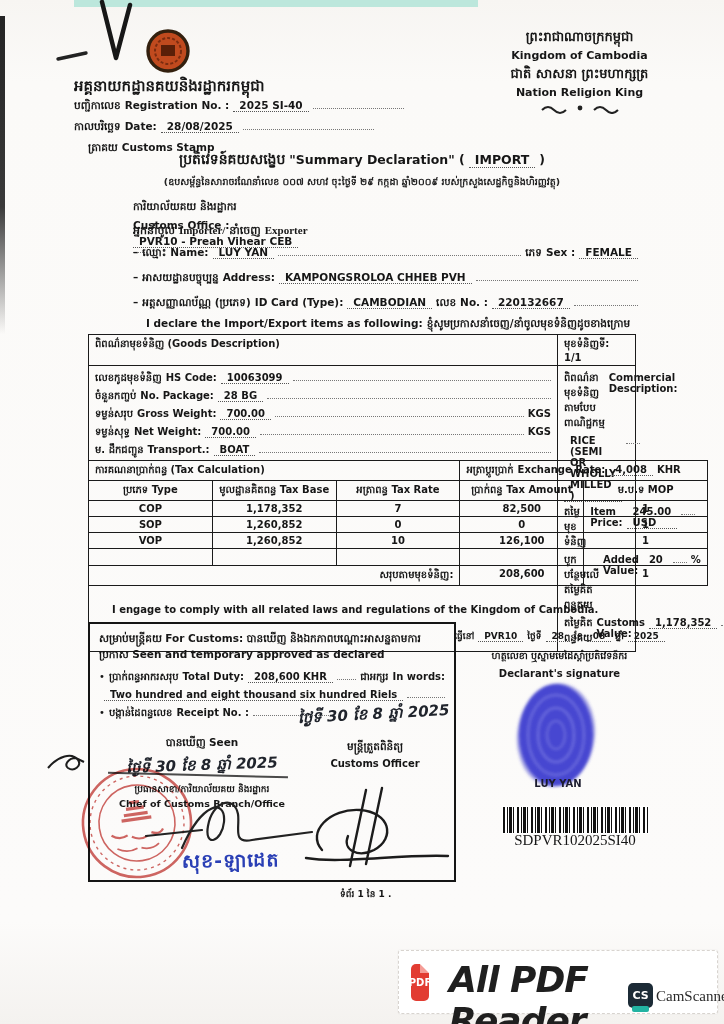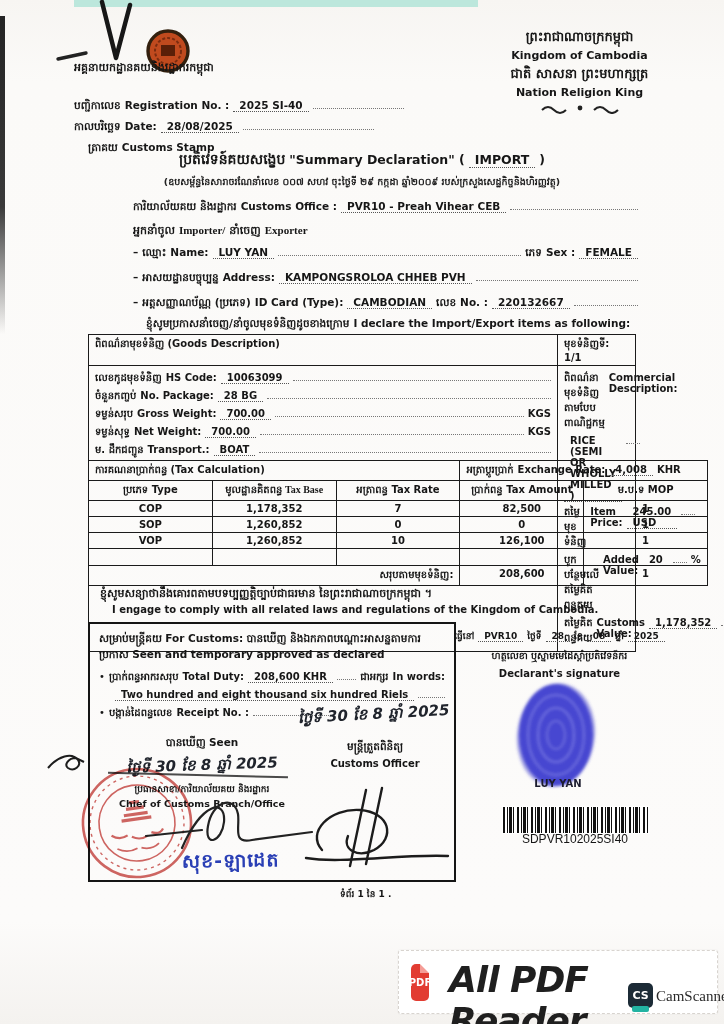--- a/index.html
+++ b/index.html
@@ -50,21 +50,21 @@
   <svg class="abs" style="left:50px; top:0;" width="96" height="66" viewBox="0 0 96 66">
     <path d="M52,2 L66,58 L80,5" fill="none" stroke="#171717" stroke-width="4.5" stroke-linejoin="round" stroke-linecap="round"></path>
     <path d="M8,59 L36,53" fill="none" stroke="#222" stroke-width="3.4" stroke-linecap="round"></path>
   </svg>
 
   <svg class="abs" style="left:146px; top:28px;" width="44" height="46" viewBox="0 0 44 46">
     <circle cx="22" cy="23" r="20" fill="#c04a1e" stroke="#33200e" stroke-width="3.4"></circle>
     <circle cx="22" cy="23" r="13" fill="none" stroke="#7a2c10" stroke-width="2" stroke-dasharray="3 2"></circle>
     <rect x="15" y="17" width="14" height="11" fill="#5a1f08"></rect>
   </svg>
-  <div class="abs b" style="left:74px; top:60px; font-size:11px;">អគ្គនាយកដ្ឋានគយនិងរដ្ឋាករកម្ពុជា</div>
+  <div class="abs b" style="left:74px; top:76px; font-size:15px;">អគ្គនាយកដ្ឋានគយនិងរដ្ឋាករកម្ពុជា</div>
   <div class="abs line" style="left:74px; top:99px; width:330px; font-size:10.5px;">
     <span class="b">បញ្ជិកាលេខ</span>
     <span class="b">Registration No. :</span>
     <span class="val">2025 SI-40</span>
     <span class="lead"></span>
   </div>
   <div class="abs line" style="left:74px; top:120px; width:300px; font-size:10.5px;">
     <span class="b">កាលបរិច្ឆេទ</span>
     <span class="b">Date:</span>
     <span class="val">28/08/2025</span>
@@ -87,21 +87,21 @@
   </div>
 
   <div class="abs" style="left:0; top:150px; width:724px; text-align:center; font-size:12.5px;">
     <span class="b" style="font-size:14px;">ប្រតិវេទន៍គយសង្ខេប</span>
     <span class="b">"Summary Declaration" (</span>
     <span class="val">IMPORT</span>
     <span class="b">)</span>
   </div>
   <div class="abs b" style="left:0; top:176px; width:724px; text-align:center; font-size:9.5px; color:#222;">(ឧបសម្ព័ន្ធនៃសារាចរណែនាំលេខ ០០៧ សហវ ចុះថ្ងៃទី ២៩ កក្កដា ឆ្នាំ២០០៩ របស់ក្រសួងសេដ្ឋកិច្ចនិងហិរញ្ញវត្ថុ)</div>
 
-  <div class="abs line" style="left:133px; top:200px; width:505px; font-size:10.5px;">
+  <div class="abs line" style="left:133px; top:200px; width:505px; font-size:10.5px;flex-direction:column;">
     <span class="b">ការិយាល័យគយ និងរដ្ឋាករ</span>
     <span class="b">Customs Office :</span>
     <span class="val">PVR10 - Preah Vihear CEB</span>
     <span class="lead"></span>
   </div>
 
   <div class="abs line" style="left:133px; top:223px; font-size:11px;font-family:Liberation Serif, serif;">
     <span class="b">អ្នកនាំចូល</span>
     <span class="b">Importer/</span>
     <span class="b">នាំចេញ</span>
@@ -128,22 +128,22 @@
     <span class="b">–</span>
     <span class="b">អត្តសញ្ញាណប័ណ្ណ (ប្រភេទ)</span>
     <span class="b">ID Card (Type):</span>
     <span class="val">CAMBODIAN</span>
     <span class="b">លេខ</span>
     <span class="b">No. :</span>
     <span class="val">220132667</span>
     <span class="lead"></span>
   </div>
   <div class="abs line" style="left:146px; top:317px; font-size:10.5px;">
+    <span class="b">I declare the Import/Export items as following:</span>
     <span class="b">ខ្ញុំសូមប្រកាសនាំចេញ/នាំចូលមុខទំនិញដូចខាងក្រោម</span>
-    <span class="b">I declare the Import/Export items as following:</span>
   </div>
 
   <table class="frm abs" style="left:88px; top:334px; width:548px;">
     <tbody>
         <tr>
       <td style="width:456px;">
         <span class="b">ពិពណ៌នាមុខទំនិញ</span>
         <span class="b">(Goods Description)</span>
       </td>
       <td>
@@ -233,21 +233,21 @@
           <span class="b">Exchange Rate:</span>
           <span class="val">4,008</span>
           <span class="b">KHR</span>
         </div>
       </td>
     </tr>
     <tr>
       <td class="c b" style="width:84px;">
         <span>ប្រភេទ</span>
         <span>Type</span></td>
-      <td class="c b" style="width:158px;font-family:Liberation Serif, serif;">
+      <td class="c b" style="width:158px;">
         <span>មូលដ្ឋានគិតពន្ធ</span>
         <span>Tax Base</span></td>
       <td class="c b" style="width:118px;">
         <span>អត្រាពន្ធ</span>
         <span>Tax Rate</span></td>
       <td class="c b" style="width:112px;">
         <span>ប្រាក់ពន្ធ</span>
         <span>Tax Amount</span></td>
       <td class="c b">
         <span>ម.ប.ទ MOP</span></td>
@@ -281,21 +281,20 @@
       <td></td>
     </tr>
     <tr>
       <td colspan="3" class="r b">សរុបតាមមុខទំនិញ:</td>
       <td class="c b">208,600</td>
       <td class="c b">1</td>
     </tr>
   </tbody>
     </table>
 
-  <div class="abs b" style="left:100px; top:586px; font-size:11px;">ខ្ញុំសូមសន្យាថានឹងគោរពតាមបទប្បញ្ញត្តិច្បាប់ជាធរមាន នៃព្រះរាជាណាចក្រកម្ពុជា ។</div>
   <div class="abs b" style="left:112px; top:604px; font-size:10px;">I engage to comply with all related laws and regulations of the Kingdom of Cambodia.</div>
 
   <div class="abs" style="left:88px; top:622px; width:364px; height:256px; border:2px solid #151515;">
     <div style="padding:7px 9px 0 9px;">
       <div style="font-size:10.5px; line-height:1.5;">
         <span class="b">សម្រាប់មន្ត្រីគយ</span>
         <span class="b">For Customs:</span>
         <span class="b">បានឃើញ និងឯកភាពបណ្ដោះអាសន្នតាមការ</span>
         <br>
         <span class="b">ប្រកាស</span>
@@ -303,21 +302,21 @@
       </div>
       <div class="fline" style="margin-top:7px;">
         <span>•</span>
         <span class="b">ប្រាក់ពន្ធអាករសរុប</span>
         <span class="b">Total Duty:</span>
         <span class="val">208,600 KHR</span>
         <span class="lead"></span>
         <span class="b">ជាអក្សរ</span>
         <span class="b">In words:</span>
       </div>
-      <div class="fline" style="margin-left:16px;">
+      <div class="fline" style="margin-left:5px;">
         <span class="val">Two hundred and eight thousand six hundred Riels</span>
         <span class="lead"></span>
       </div>
       <div class="fline" style="margin-top:5px; width:230px;">
         <span>•</span>
         <span class="b">បង្កាន់ដៃពន្ធលេខ</span>
         <span class="b">Receipt No. :</span>
         <span class="lead"></span>
       </div>
     </div>
@@ -393,21 +392,21 @@
     <g filter="url(#fz)">
       <ellipse cx="48" cy="57" rx="37" ry="51" fill="#4444d2" opacity="0.92"></ellipse>
       <ellipse cx="48" cy="57" rx="39" ry="52" fill="#3c3ccb" opacity="0.45" transform="rotate(7 48 57)"></ellipse>
       <ellipse cx="48" cy="57" rx="28" ry="40" fill="none" stroke="#8a8aea" stroke-width="2" opacity="0.55"></ellipse>
       <ellipse cx="48" cy="57" rx="18" ry="27" fill="none" stroke="#9a9aef" stroke-width="2" opacity="0.45"></ellipse>
       <ellipse cx="48" cy="57" rx="9" ry="14" fill="none" stroke="#a8a8f2" stroke-width="1.6" opacity="0.4"></ellipse>
     </g>
   </svg>
   <div class="abs b" style="left:512px; top:778px; width:92px; text-align:center; font-size:10px; color:#1c1c2e;">LUY YAN</div>
   <div class="abs barcode" style="left:502px; top:806px; width:146px; height:26px;"></div>
-  <div class="abs" style="left:502px; top:832px; width:146px; text-align:center; font-size:12px; font-family:Liberation Sans, sans-serif;">SDPVR102025SI40</div>
+  <div class="abs" style="left:502px; top:832px; width:146px; text-align:center; font-size:15px; font-family:Liberation Serif, serif;">SDPVR102025SI40</div>
 
   <div class="abs b" style="left:340px; top:888px; font-size:9px;">ទំព័រ 1 នៃ 1 .</div>
 
   <div class="abs wmbox" style="left:398px; top:950px; width:318px; height:62px;">
     <div class="abs pdfico" style="left:12px; top:13px; width:18px; height:37px;">
       <span>PDF</span>
     </div>
     <div class="abs b" style="left:50px; top:8px; font-size:36px; font-style:italic; color:#1f1f1f; letter-spacing:-1px;">All PDF Reader</div>
   </div>
   <div class="abs csico" style="left:628px; top:983px; width:25px; height:25px;">

